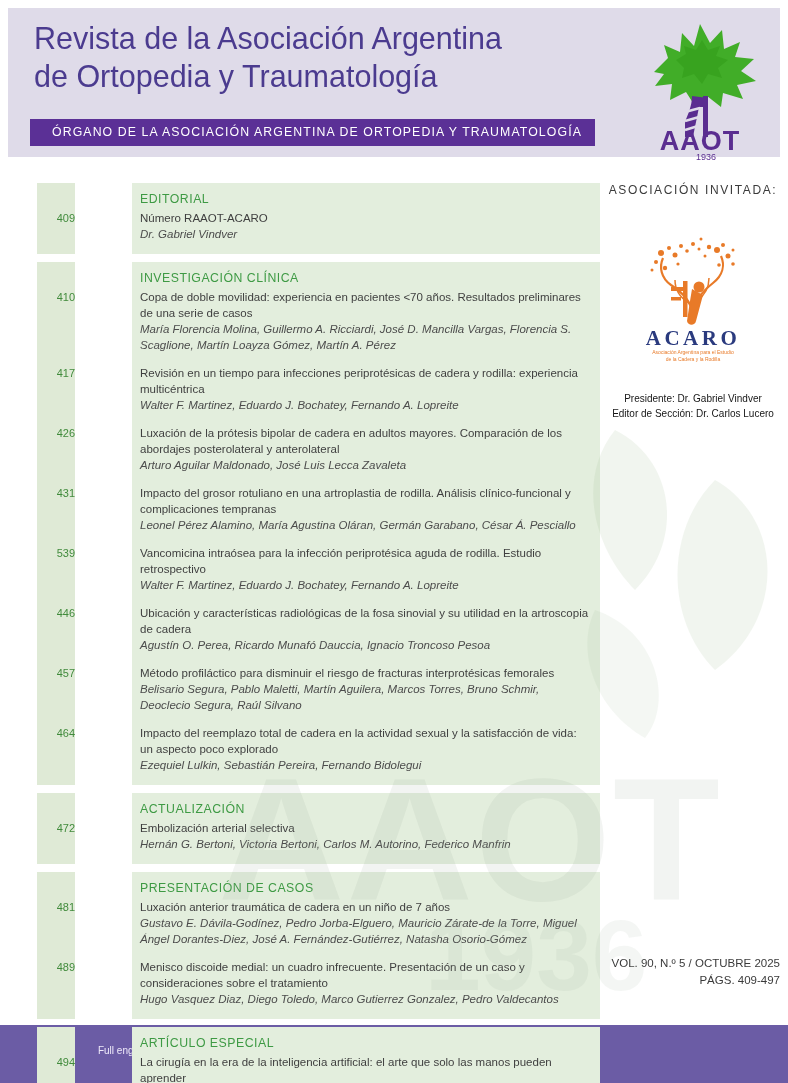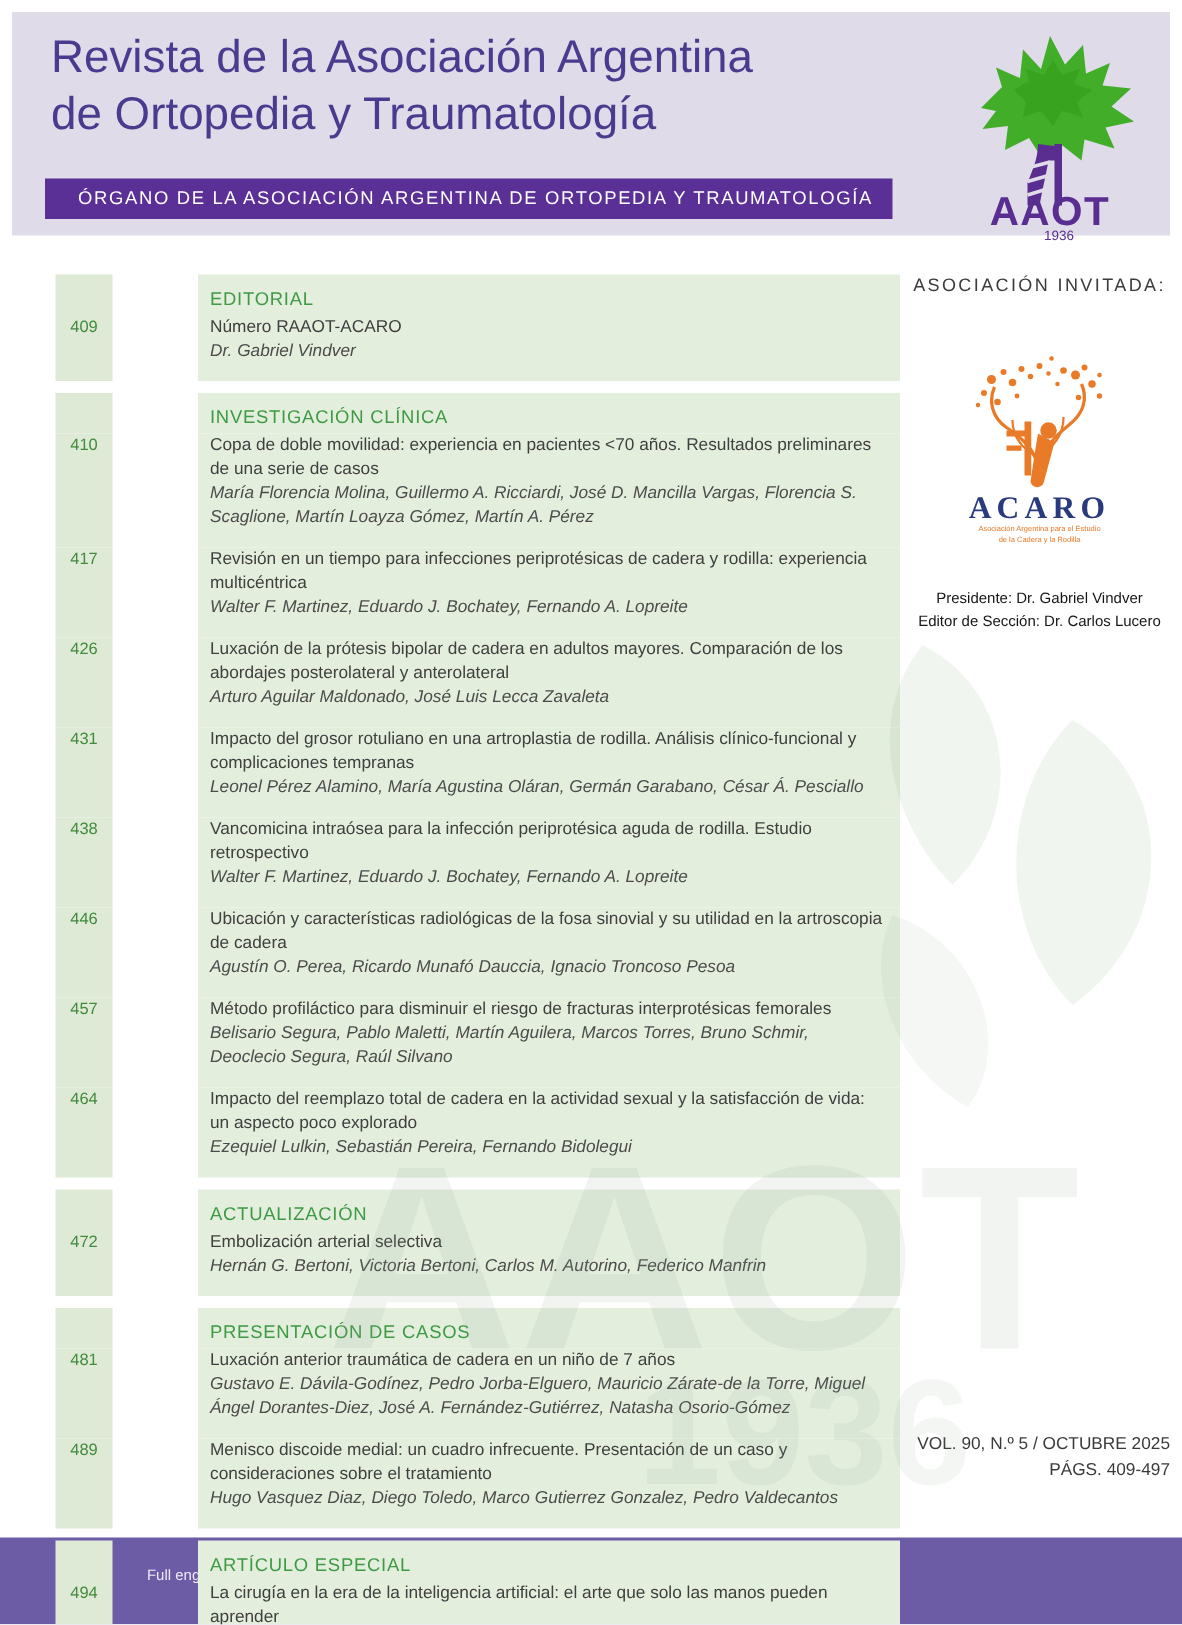--- a/index.html
+++ b/index.html
@@ -9,21 +9,21 @@
   
   .header-band{position:absolute;left:8px;top:8px;width:772px;height:149px;background:#dfdbe9;}
   .journal-title{position:absolute;left:26px;top:11px;font-size:30.5px;line-height:38px;color:#4b3b8f;}
   .organ-banner{position:absolute;left:22px;top:111px;width:556px;height:27px;background:#5b3096;
         color:#ffffff;font-size:12.3px;letter-spacing:1.1px;line-height:27px;padding-left:9px;white-space:nowrap;overflow:hidden;text-align:center;}
   .aaot-logo{position:absolute;right:6px;top:2px;}
 
   
   .toc{position:absolute;left:37px;top:183px;width:563px;z-index:1;}
   .section{display:grid;grid-template-columns:38px 9px 1fr;margin-bottom:8px;}
-  .nc{background:#dfead6;text-align:center;font-size:11px;line-height:16px;color:#418b3c;}
+  .nc{background:#dfead6;text-align:right;font-size:11px;line-height:16px;color:#418b3c;}
   .gc{background:transparent;}
   .mc{background:#e3eedd;padding-left:8px;padding-right:10px;margin-left:48px;}
   .pt{padding-top:8px;}
   .pb{padding-bottom:10px;}
   .sec-name{color:#3e9a44;font-size:12.3px;line-height:17px;letter-spacing:0.5px;padding-bottom:2px;}
   .entry{padding-bottom:12px;}
   .etitle{color:#3f3f3f;font-size:11.5px;line-height:16px;}
   .eauthors{color:#4c4c4c;font-size:11.5px;line-height:16px;font-style:italic;}
 
   
@@ -110,21 +110,21 @@
         <div class="eauthors">Arturo Aguilar Maldonado, José Luis Lecca Zavaleta</div>
       </div>
 
       <div class="nc">431</div>
         <div class="gc"></div>
       <div class="mc entry">
         <div class="etitle">Impacto del grosor rotuliano en una artroplastia de rodilla. Análisis clínico-funcional y complicaciones tempranas</div>
         <div class="eauthors">Leonel Pérez Alamino, María Agustina Oláran, Germán Garabano, César Á. Pesciallo</div>
       </div>
 
-      <div class="nc">438</div>
+      <div class="nc">539</div>
         <div class="gc"></div>
       <div class="mc entry">
         <div class="etitle">Vancomicina intraósea para la infección periprotésica aguda de rodilla. Estudio retrospectivo</div>
         <div class="eauthors">Walter F. Martinez, Eduardo J. Bochatey, Fernando A. Lopreite</div>
       </div>
 
       <div class="nc">446</div>
         <div class="gc"></div>
       <div class="mc entry">
         <div class="etitle">Ubicación y características radiológicas de la fosa sinovial y su utilidad en la artroscopia de cadera</div>

